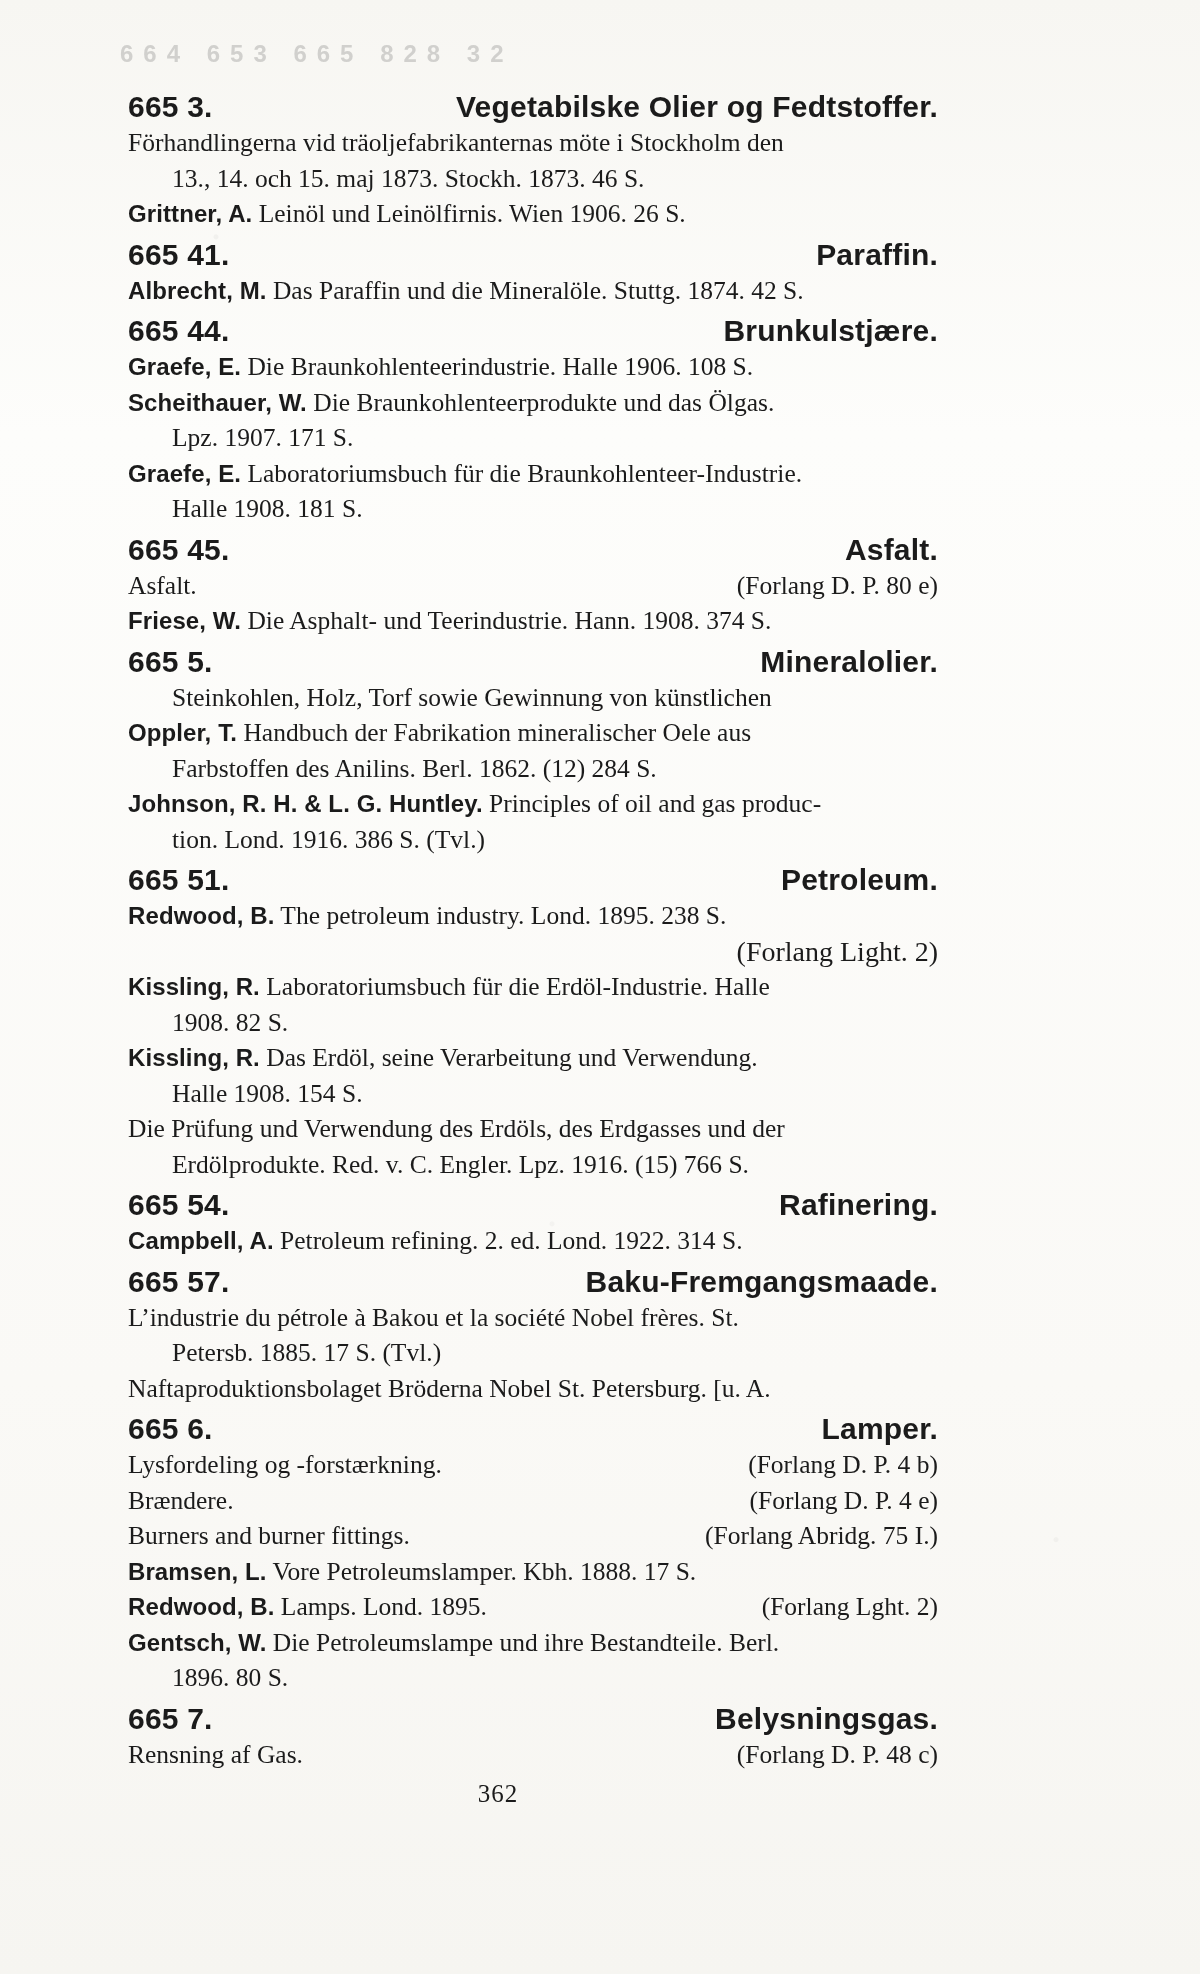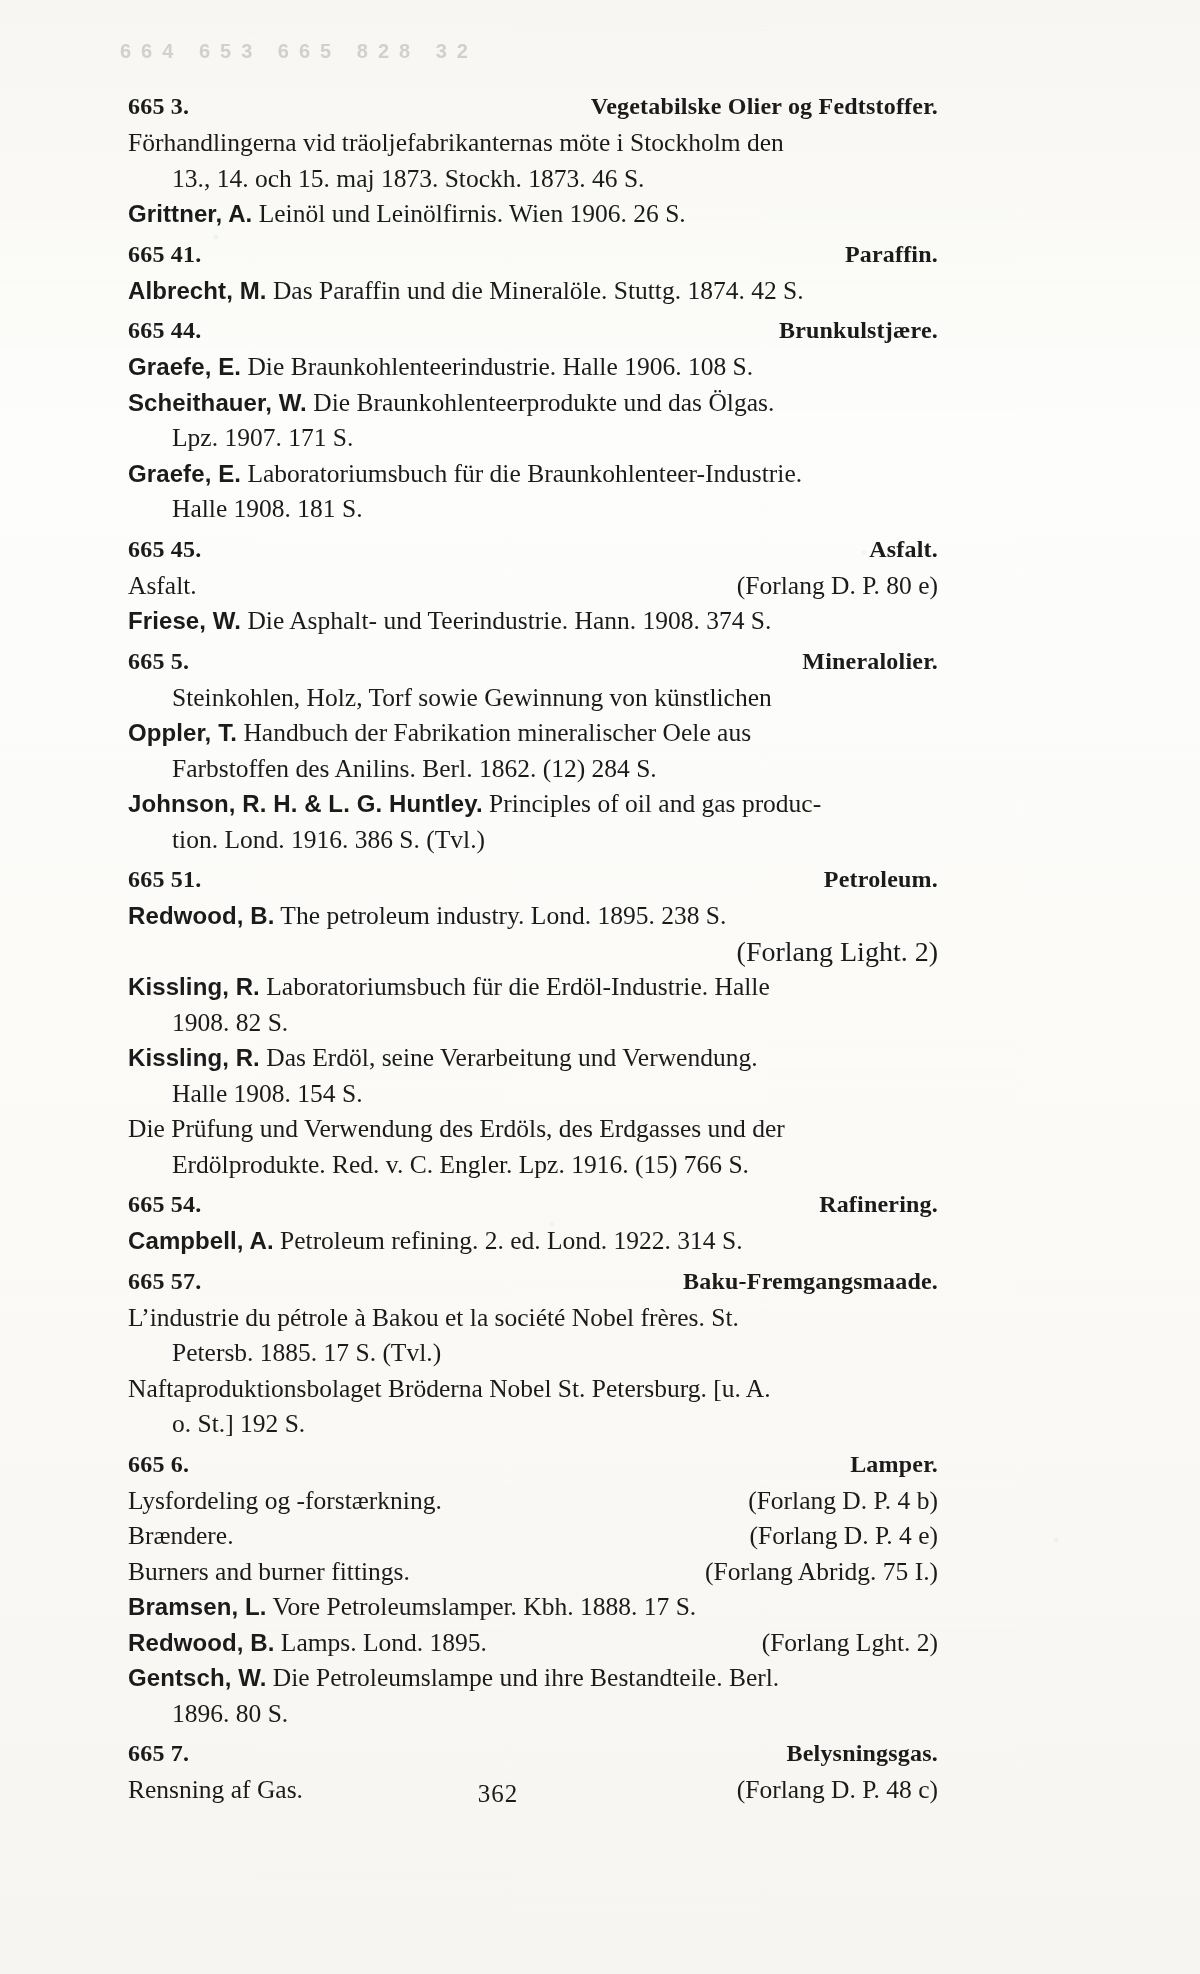--- a/index.html
+++ b/index.html
@@ -27,21 +27,21 @@
       linear-gradient(180deg, #f7f6f2 0%, #fdfdfb 22%, #faf9f6 70%, #f6f5f1 100%);
   }
   .ghost-top {
     position: absolute;
     top: 40px;
     left: 120px;
     width: 400px;
     height: 36px;
     font-family: "Liberation Sans", sans-serif;
     font-weight: bold;
-    font-size: 20px;
+    font-size: 24px;
     letter-spacing: 10px;
     color: rgba(120,120,118,0.30);
     white-space: nowrap;
   }
   .content {
     position: absolute;
     top: 88px;
     left: 128px;
     width: 810px;
   }
@@ -50,23 +50,23 @@
     line-height: 35.5px;
     white-space: nowrap;
     position: relative;
   }
   .indent1 { padding-left: 44px; }
 
   .hdr {
     display: flex;
     justify-content: space-between;
     align-items: baseline;
-    font-family: Liberation Serif, serif;
+    font-family: Liberation Sans, sans-serif;
     font-weight: bold;
-    font-size: 24px;
+    font-size: 30px;
     line-height: 37px;
     letter-spacing: 0.2px;
     margin-top: 4px;
   }
   .hdr .cls { white-space: nowrap; }
   .hdr .cap { white-space: nowrap; }
   .hdr.first { margin-top: 0; }
 
   .author {
     font-family: "Liberation Sans", sans-serif;
@@ -209,21 +209,20 @@
     <div class="hdr">
       <span class="cls">665 57.</span>
       <span class="cap">Baku-Fremgangsmaade.</span>
     </div>
     <div class="entry">
       <div class="line">L’industrie du pétrole à Bakou et la société Nobel frères.  St.</div>
       <div class="line indent1">Petersb. 1885. 17 S. (Tvl.)</div>
     </div>
     <div class="entry">
       <div class="line">Naftaproduktionsbolaget Bröderna Nobel St. Petersburg. [u. A.</div>
-      <div class="line indent1">o. St.] 192 S.</div>
     </div>
     <div class="hdr">
       <span class="cls">665 6.</span>
       <span class="cap">Lamper.</span>
     </div>
     <div class="entry">
       <div class="row">
         <span class="left">Lysfordeling og -forstærkning.</span>
         <span class="right">(Forlang D. P. 4 b)</span>
       </div>

